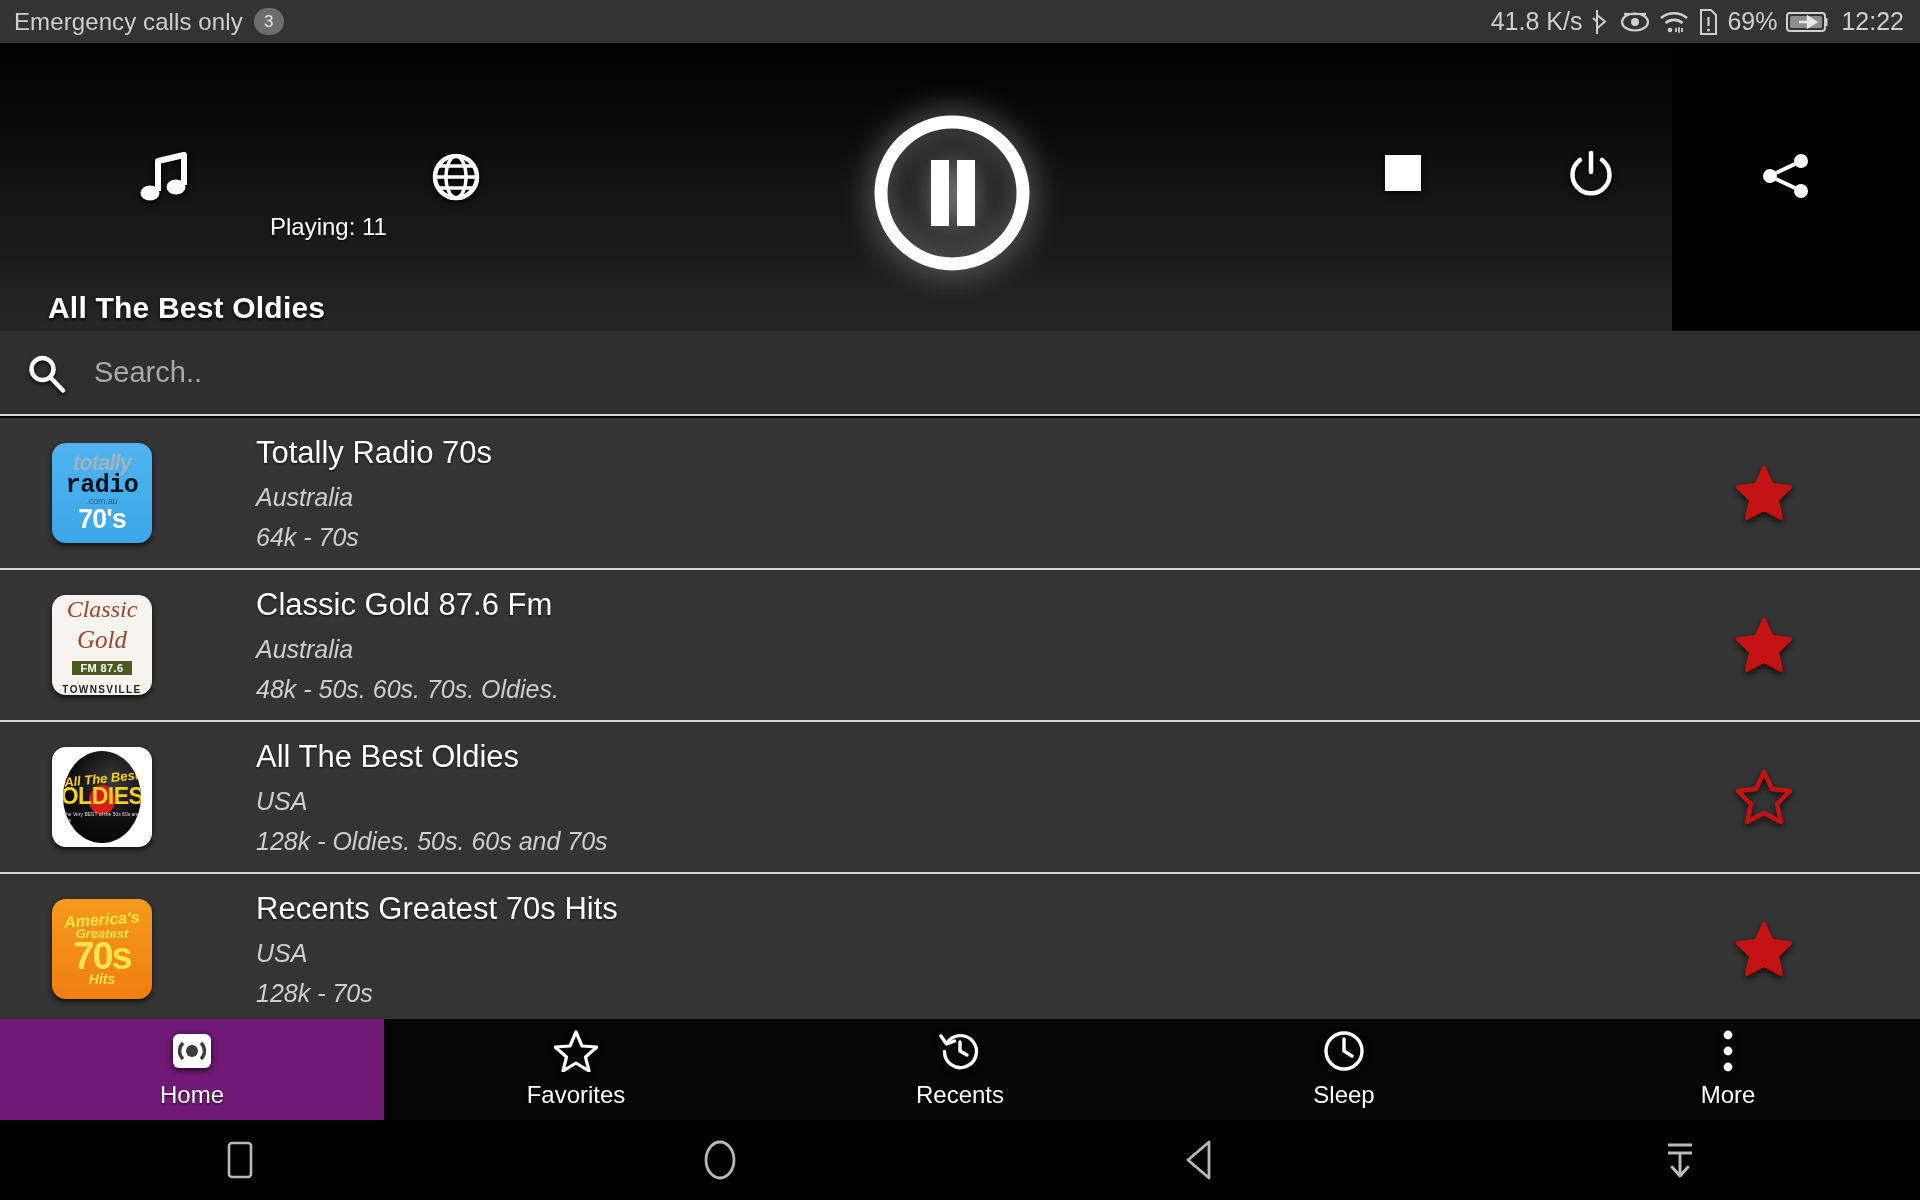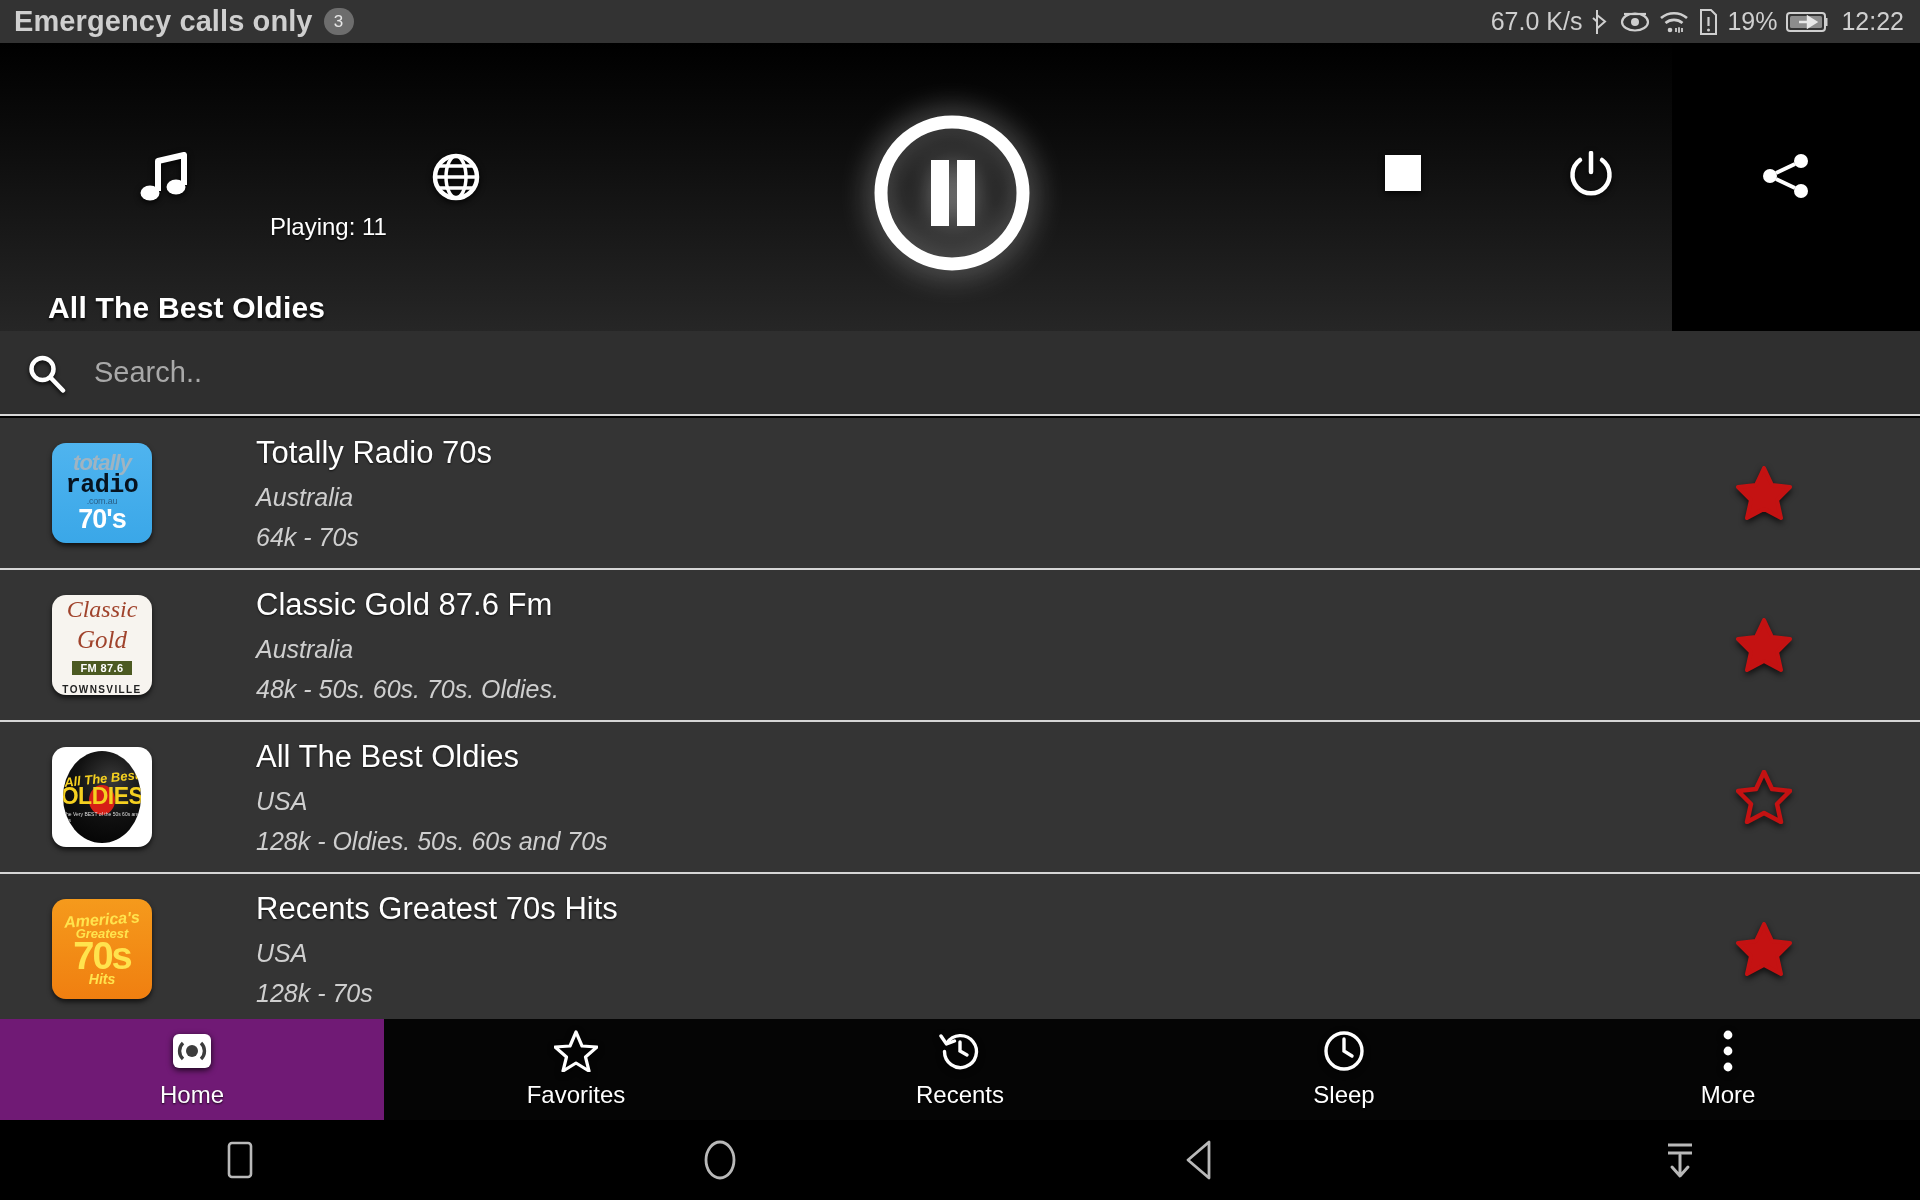--- a/index.html
+++ b/index.html
@@ -11,21 +11,21 @@
   }
   #app { position:relative; width:1920px; height:1200px; background:#000; }
 
   
   .statusbar{
     position:absolute; top:0; left:0; width:1920px; height:43px;
     background:#333333; display:flex; align-items:center;
     padding:0 16px 0 14px;
   }
   .sb-left{ display:flex; align-items:center; gap:11px; flex:1; }
-  .sb-carrier{ font-size:29px; color:#cfcfcf; letter-spacing:.1px;font-weight:bold; }
+  .sb-carrier{ font-size:24px; color:#cfcfcf; letter-spacing:.1px; }
   .sb-badge{
     min-width:30px; height:27px; border-radius:14px; background:#6d6d6d;
     color:#e8e8e8; font-size:17px; display:flex; align-items:center;
     justify-content:center; padding:0 9px;
   }
   .sb-right{ display:flex; align-items:center; gap:9px; }
   .sb-text{ font-size:25px; color:#cfcfcf; }
   .sb-ico{ display:flex; align-items:center; justify-content:center; }
 
   
@@ -163,21 +163,21 @@
 <body>
 
 <div id="app">
 
   <div class="statusbar">
     <div class="sb-left">
       <span class="sb-carrier">Emergency calls only</span>
       <span class="sb-badge">3</span>
     </div>
     <div class="sb-right">
-      <span class="sb-text">67.0 K/s</span>
+      <span class="sb-text">41.8 K/s</span>
       <span class="sb-ico">
         <svg width="20" height="28" viewBox="0 0 20 28">
             <path d="M6 7 L14 13.5 L6 20.5 M6 2 L6 26 M6 13.5 L2 10" stroke="#cfcfcf" stroke-width="2" fill="none"></path>
           </svg>
       </span>
       <span class="sb-ico">
         <svg width="30" height="22" viewBox="0 0 30 22">
             <ellipse cx="15" cy="11" rx="13" ry="8.5" stroke="#cfcfcf" stroke-width="2.2" fill="none"></ellipse>
             <circle cx="15" cy="11" r="4" fill="#cfcfcf"></circle>
             <path d="M4 3 L26 3" stroke="#cfcfcf" stroke-width="2.2"></path>
@@ -191,21 +191,21 @@
             <path d="M17 18 L17 22 M20 17.2 L20 22.8 M23 18 L23 22" stroke="#cfcfcf" stroke-width="1.8"></path>
           </svg>
       </span>
       <span class="sb-ico">
         <svg width="20" height="26" viewBox="0 0 20 26">
             <path d="M3 1 L13 1 L18 6 L18 25 L3 25 Z" stroke="#cfcfcf" stroke-width="2" fill="none"></path>
             <path d="M10.5 8 L10.5 17" stroke="#cfcfcf" stroke-width="2.2"></path>
             <circle cx="10.5" cy="21" r="1.5" fill="#cfcfcf"></circle>
           </svg>
       </span>
-      <span class="sb-text">19%</span>
+      <span class="sb-text">69%</span>
       <span class="sb-ico">
         <svg width="46" height="24" viewBox="0 0 46 24">
             <rect x="1" y="3" width="38" height="18" rx="3" stroke="#cfcfcf" stroke-width="2" fill="none"></rect>
             <rect x="4" y="6" width="32" height="12" rx="1.5" fill="#8d8d8d"></rect>
             <path d="M40 8 L40 16" stroke="#cfcfcf" stroke-width="3"></path>
             <path d="M13 12 L27 12 M22 7 L30 12 L22 17 Z" stroke="#e8e8e8" stroke-width="2.4" fill="#e8e8e8"></path>
           </svg>
       </span>
       <span class="sb-text">12:22</span>
     </div>

